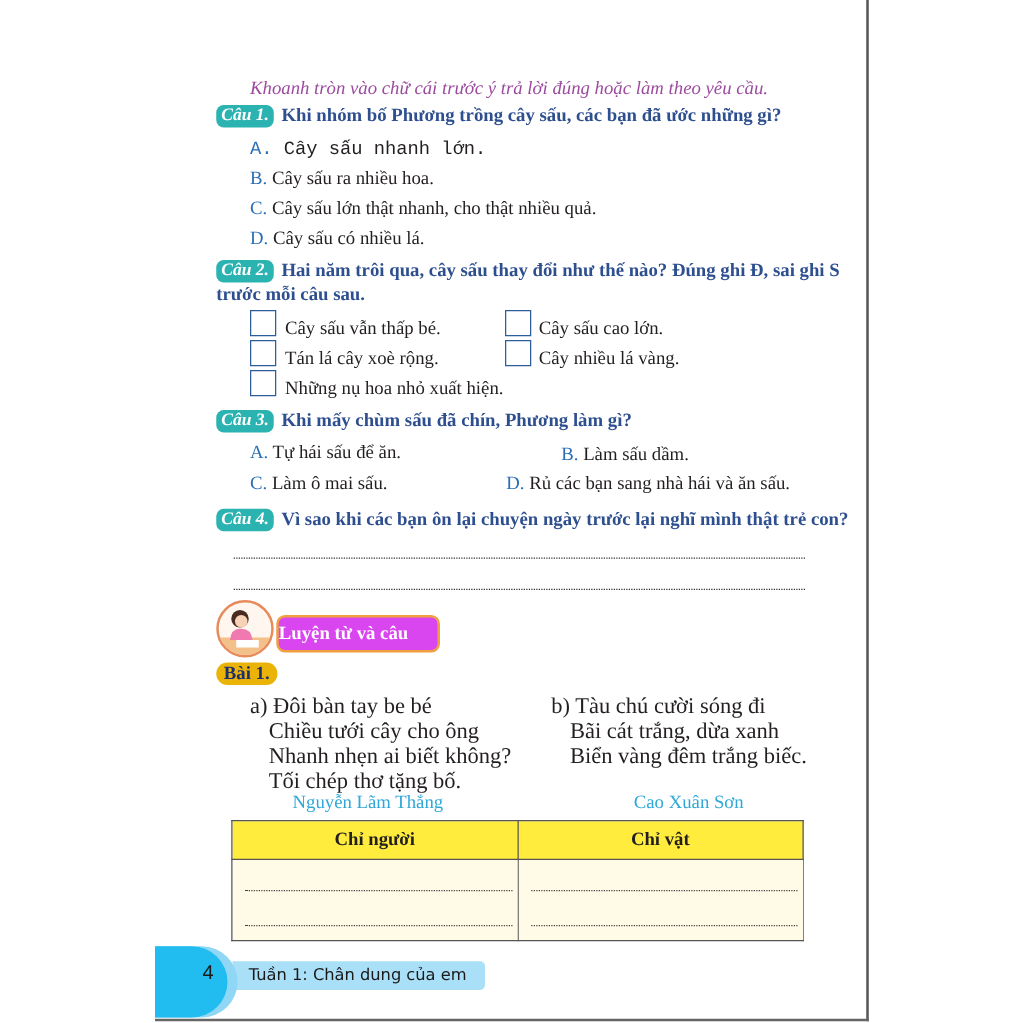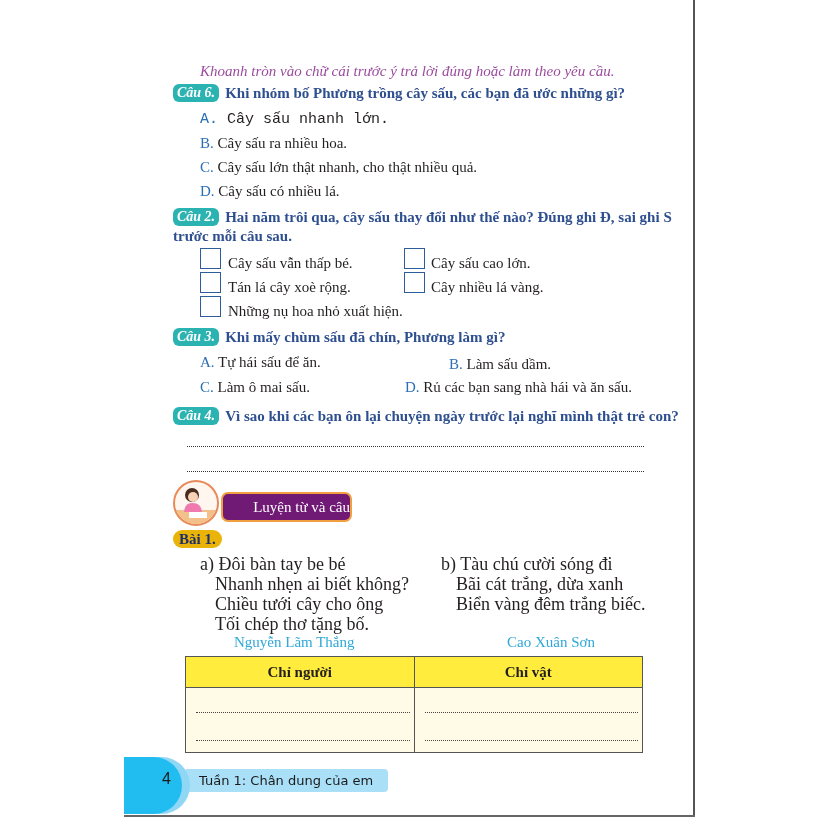--- a/index.html
+++ b/index.html
@@ -30,22 +30,22 @@
   .cb-label { position: absolute; font-size: 15px; }
 
   .dotline { position: absolute; height: 0; border-top: 1.5px dotted #333; }
 
   .avatar {
     position: absolute; left: 173px; top: 480px; width: 42px; height: 42px; border-radius: 50%;
     border: 2px solid #e98a5a; background: #fff7ef; overflow: hidden;
   }
   .section-pill {
     position: absolute; left: 221px; top: 492px; width: 127px; height: 26px;
-    background: #701a75; border: 2px solid #f0a040; border-radius: 7px;
-    color: #fff; font-weight: normal; font-size: 15px; line-height: 26px; text-align: right;
+    background: #d946ef; border: 2px solid #f0a040; border-radius: 7px;
+    color: #fff; font-weight: bold; font-size: 15px; line-height: 26px; text-align: left;
   }
   .bai-badge {
     display: inline-block; background: #eab308; color: #1d2f6b; font-weight: bold;
     font-size: 15px; line-height: 18px; padding: 0 6px; border-radius: 9px; margin-right: 6px;
   }
   .bai-text { font-size: 15px; font-weight: bold; color: #2f8fc7; }
 
   .poem { position: absolute; font-size: 18px; line-height: 20px; }
   .author { position: absolute; font-size: 15px; color: #2fa8d8; }
 
@@ -78,21 +78,21 @@
 </style>
 </head>
 <body>
 
 <div class="page-border-right"></div>
 <div class="page-border-bottom"></div>
 
 <div class="abs instruction">Khoanh tròn vào chữ cái trước ý trả lời đúng hoặc làm theo yêu cầu.</div>
 
 <div class="q-row" style="top:84px;">
-  <span class="q-badge">Câu 6.</span>
+  <span class="q-badge">Câu 1.</span>
   <span class="q-text">Khi nhóm bố Phương trồng cây sấu, các bạn đã ước những gì?</span>
 </div>
 <div class="opt" style="left:200px;top:111px;font-family:Liberation Mono, monospace;"><span class="letter">A.</span><span> Cây sấu nhanh lớn.</span></div>
 <div class="opt" style="left:200px;top:135px;"><span class="letter">B.</span><span> Cây sấu ra nhiều hoa.</span></div>
 <div class="opt" style="left:200px;top:159px;"><span class="letter">C.</span><span> Cây sấu lớn thật nhanh, cho thật nhiều quả.</span></div>
 <div class="opt" style="left:200px;top:183px;"><span class="letter">D.</span><span> Cây sấu có nhiều lá.</span></div>
 
 <div class="q-row" style="top:208px;">
   <span class="q-badge">Câu 2.</span>
   <span class="q-text">Hai năm trôi qua, cây sấu thay đổi như thế nào? Đúng ghi Đ, sai ghi S</span>
@@ -136,22 +136,22 @@
   </svg>
 </div>
 <div class="section-pill">Luyện từ và câu</div>
 
 <div class="q-row" style="top:530px;">
   <span class="bai-badge">Bài 1.</span>
 </div>
 
 <div class="poem" style="left:200px;top:554px;">
   <div>a) Đôi bàn tay be bé</div>
+  <div style="padding-left:15px;">Chiều tưới cây cho ông</div>
   <div style="padding-left:15px;">Nhanh nhẹn ai biết không?</div>
-  <div style="padding-left:15px;">Chiều tưới cây cho ông</div>
   <div style="padding-left:15px;">Tối chép thơ tặng bố.</div>
 </div>
 <div class="author" style="left:234px;top:634px;">Nguyễn Lãm Thắng</div>
 
 <div class="poem" style="left:441px;top:554px;">
   <div>b) Tàu chú cười sóng đi</div>
   <div style="padding-left:15px;">Bãi cát trắng, dừa xanh</div>
   <div style="padding-left:15px;">Biển vàng đêm trắng biếc.</div>
 </div>
 <div class="author" style="left:507px;top:634px;">Cao Xuân Sơn</div>

